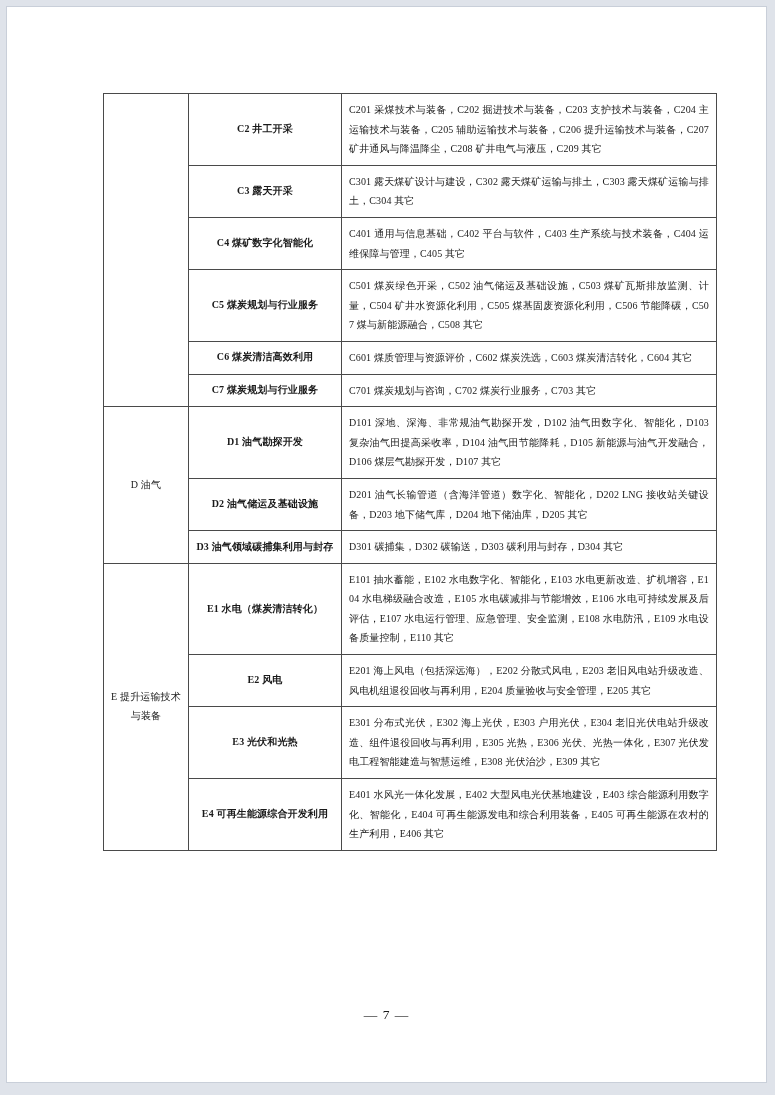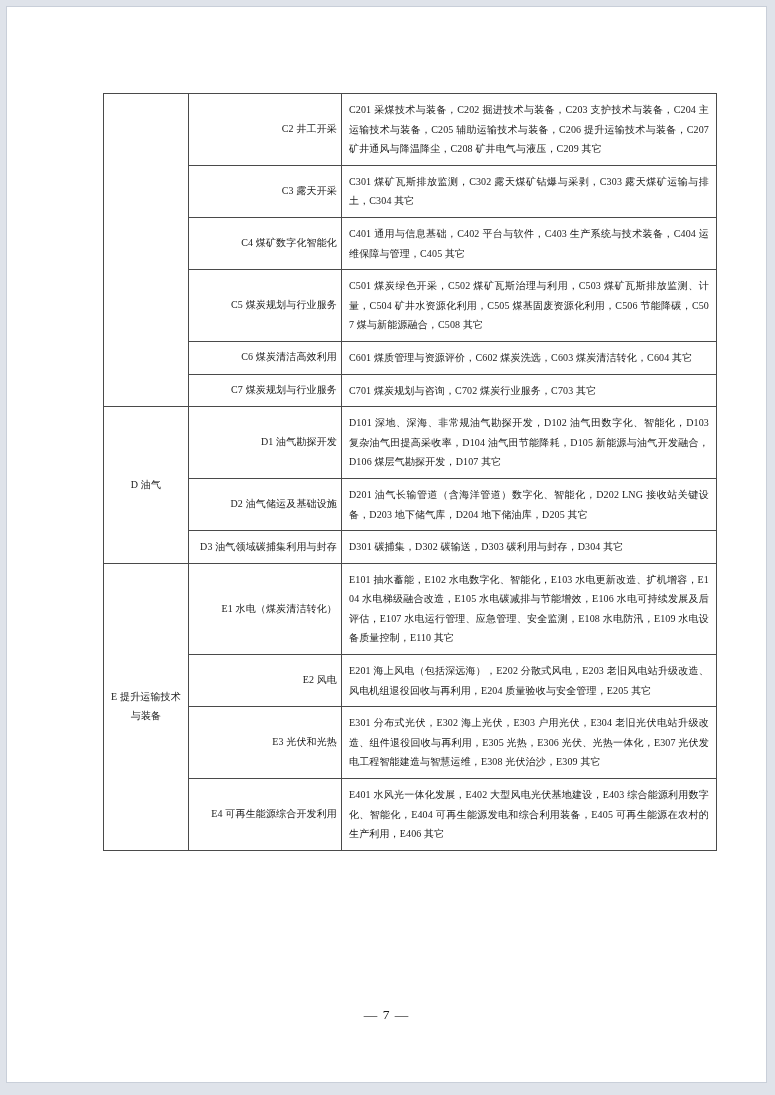--- a/index.html
+++ b/index.html
@@ -42,23 +42,24 @@
     word-break: break-all;
   }
   td.col-major {
     width: 78px;
     text-align: center;
     padding-left: 3px;
     padding-right: 3px;
   }
   td.col-sub {
     width: 144px;
-    text-align: right;
+    text-align: center;
     padding-left: 4px;
     padding-right: 4px;
+    font-weight: bold;
   }
   td.col-detail {
     width: 360px;
     text-align: justify;
     text-justify: inter-ideograph;
     vertical-align: top;
     padding-top: 6px;
   }
   td.col-detail.mid {
     vertical-align: middle;
@@ -84,31 +85,31 @@
     <tbody>
 
       <tr>
         <td class="col-major" rowspan="6"></td>
         <td class="col-sub">C2 井工开采</td>
         <td class="col-detail">C201 采煤技术与装备，C202 掘进技术与装备，C203 支护技术与装备，C204 主运输技术与装备，C205 辅助运输技术与装备，C206 提升运输技术与装备，C207 矿井通风与降温降尘，C208 矿井电气与液压，C209 其它</td>
       </tr>
 
       <tr>
         <td class="col-sub">C3 露天开采</td>
-        <td class="col-detail">C301 煤矿瓦斯排放监测，C302 露天煤矿钻爆与采剥，C303 露天煤矿运输与排土，C304 其它</td>
+        <td class="col-detail">C301 露天煤矿设计与建设，C302 露天煤矿运输与排土，C303 露天煤矿运输与排土，C304 其它</td>
       </tr>
 
       <tr>
         <td class="col-sub">C4 煤矿数字化智能化</td>
         <td class="col-detail">C401 通用与信息基础，C402 平台与软件，C403 生产系统与技术装备，C404 运维保障与管理，C405 其它</td>
       </tr>
 
       <tr>
         <td class="col-sub">C5 煤炭规划与行业服务</td>
-        <td class="col-detail">C501 煤炭绿色开采，C502 煤矿瓦斯治理与利用，C503 煤矿瓦斯排放监测、计量，C504 矿井水资源化利用，C505 煤基固废资源化利用，C506 节能降碳，C507 煤与新能源融合，C508 其它</td>
+        <td class="col-detail">C501 煤炭绿色开采，C502 油气储运及基础设施，C503 煤矿瓦斯排放监测、计量，C504 矿井水资源化利用，C505 煤基固废资源化利用，C506 节能降碳，C507 煤与新能源融合，C508 其它</td>
       </tr>
 
       <tr>
         <td class="col-sub">C6 煤炭清洁高效利用</td>
         <td class="col-detail">C601 煤质管理与资源评价，C602 煤炭洗选，C603 煤炭清洁转化，C604 其它</td>
       </tr>
 
       <tr>
         <td class="col-sub">C7 煤炭规划与行业服务</td>
         <td class="col-detail mid">C701 煤炭规划与咨询，C702 煤炭行业服务，C703 其它</td>

